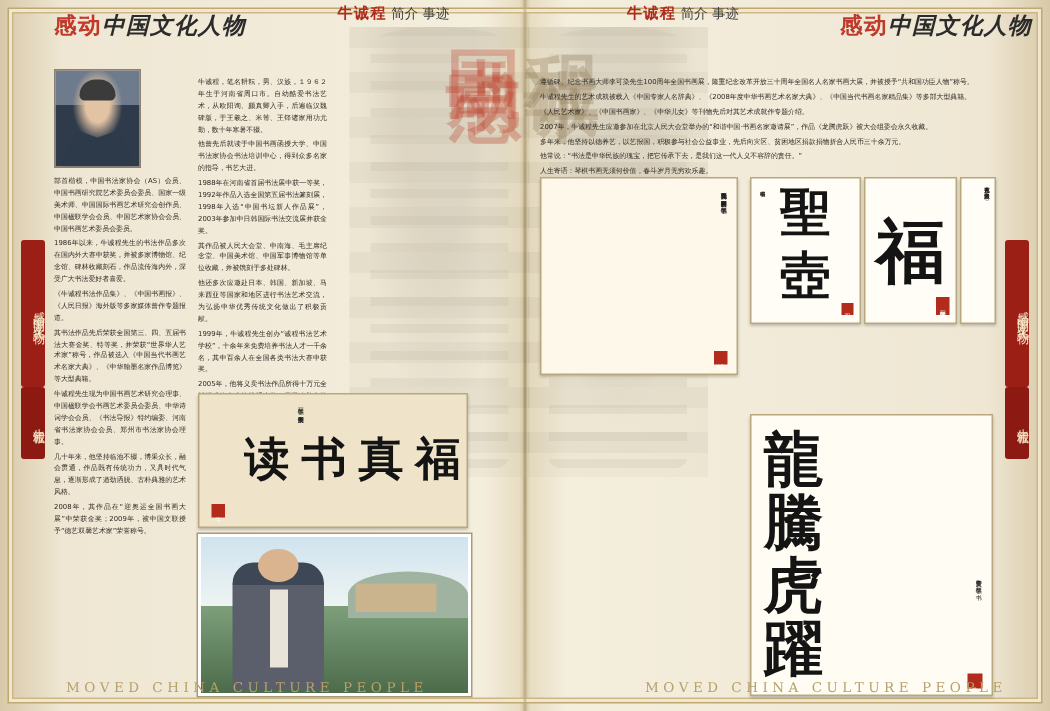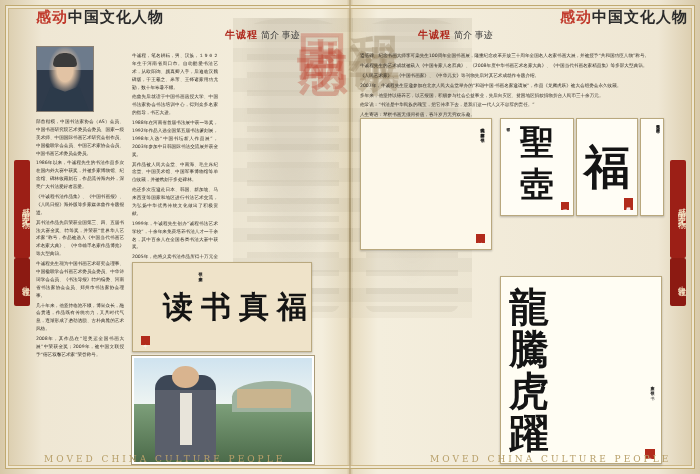--- a/index.html
+++ b/index.html
@@ -44,27 +44,27 @@
     border-radius:46px/12px;
   }
 
   
   .hdr{position:absolute;top:8px;height:34px;}
   .hdr .logo{
     font-family:"DejaVu Serif","Liberation Serif",serif;
     font-weight:bold;white-space:nowrap;
   }
   .logo .red{color:#c0392b;}
-  .logo .blk{color:#2b2b2b;}
+  .logo .blk{color:#2b2b2b;font-style:italic;}
   .hdr-left{left:36px;}
   .hdr-right{left:560px;}
   .hdr .logo{font-size:15px;letter-spacing:1px;}
 
   .topcenter{
-    position:absolute;top:28px;font-size:9px;color:#3b3b3b;white-space:nowrap;
+    position:absolute;top:2px;font-size:9px;color:#3b3b3b;white-space:nowrap;
   }
   .topcenter .name{color:#b02a1f;font-weight:bold;font-size:10px;letter-spacing:1px;}
   .tc-left{left:225px;}
   .tc-right{left:418px;}
 
   
   .bigseal{
     position:absolute;top:6px;font-family:"DejaVu Serif","Liberation Serif",serif;
     font-size:50px;color:rgba(190,60,40,.30);font-weight:bold;line-height:.92;
     writing-mode:vertical-rl;text-orientation:upright;letter-spacing:-4px;

